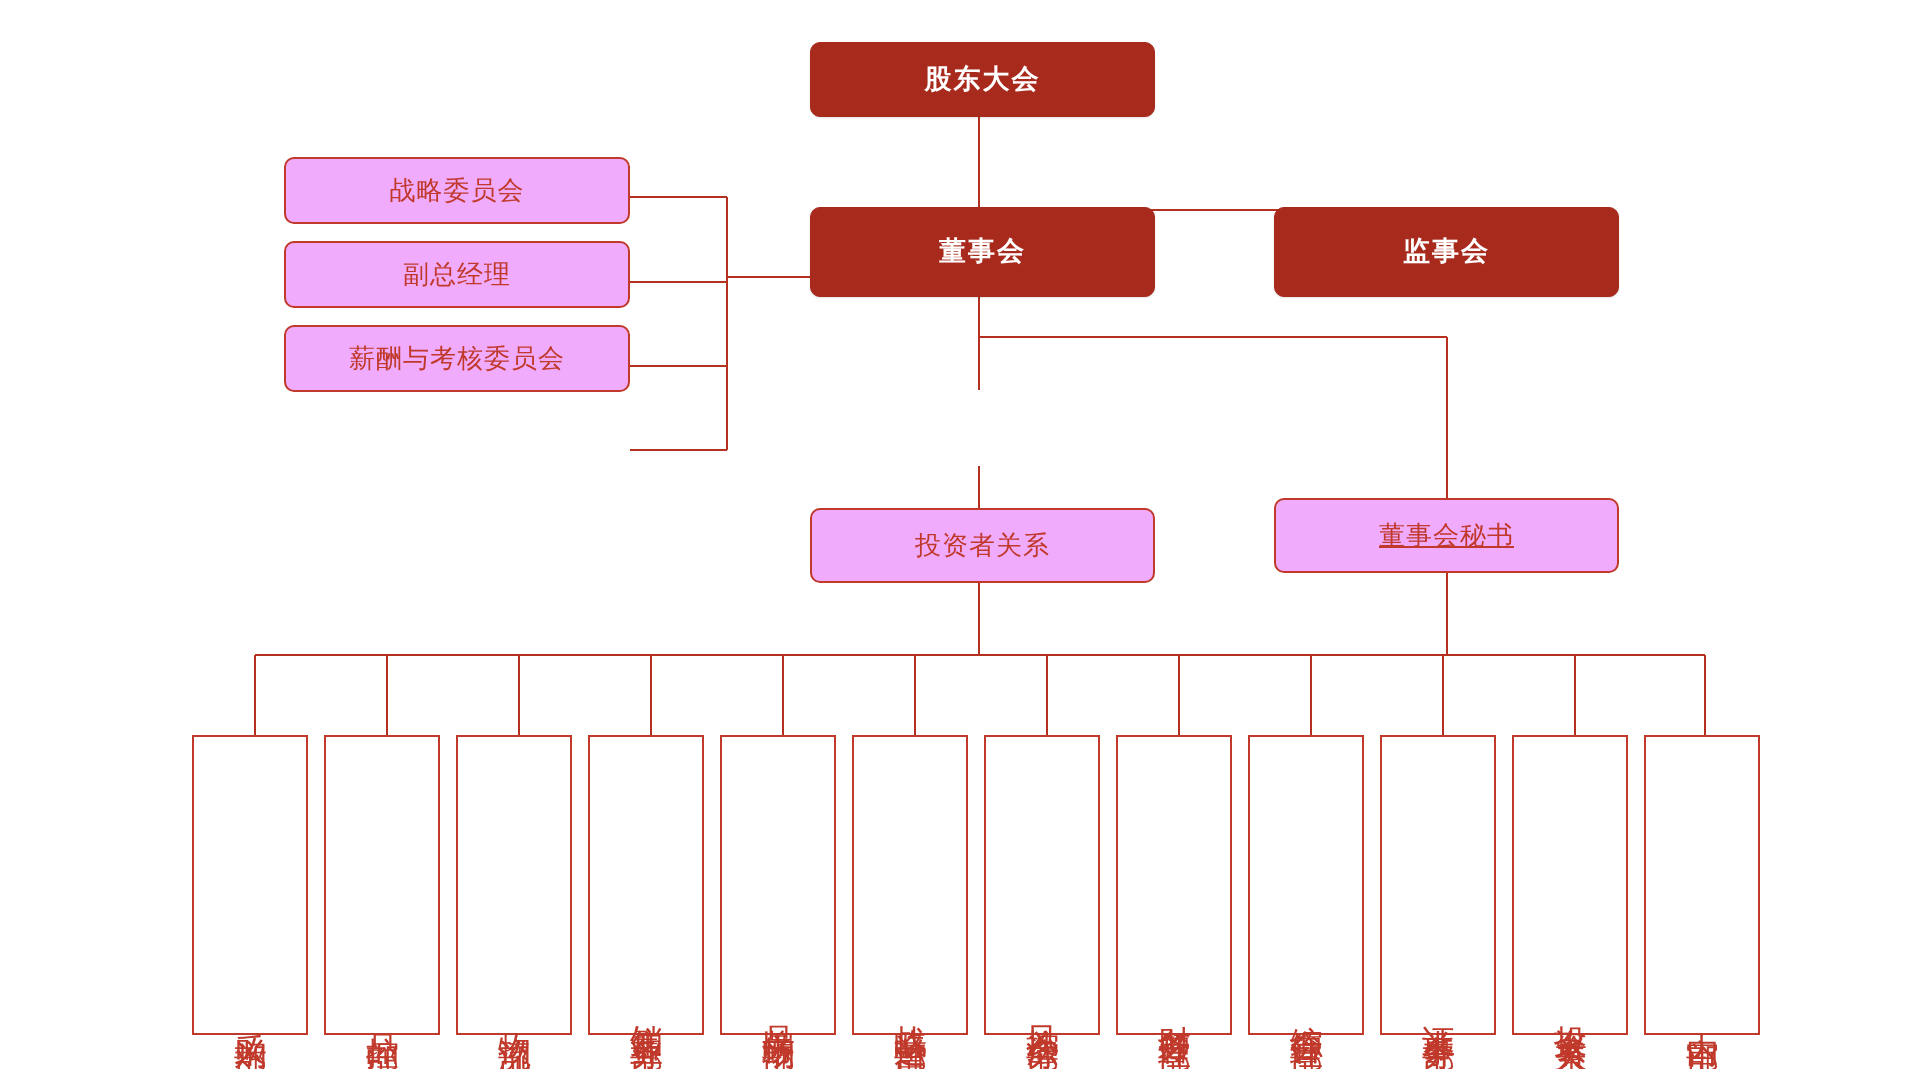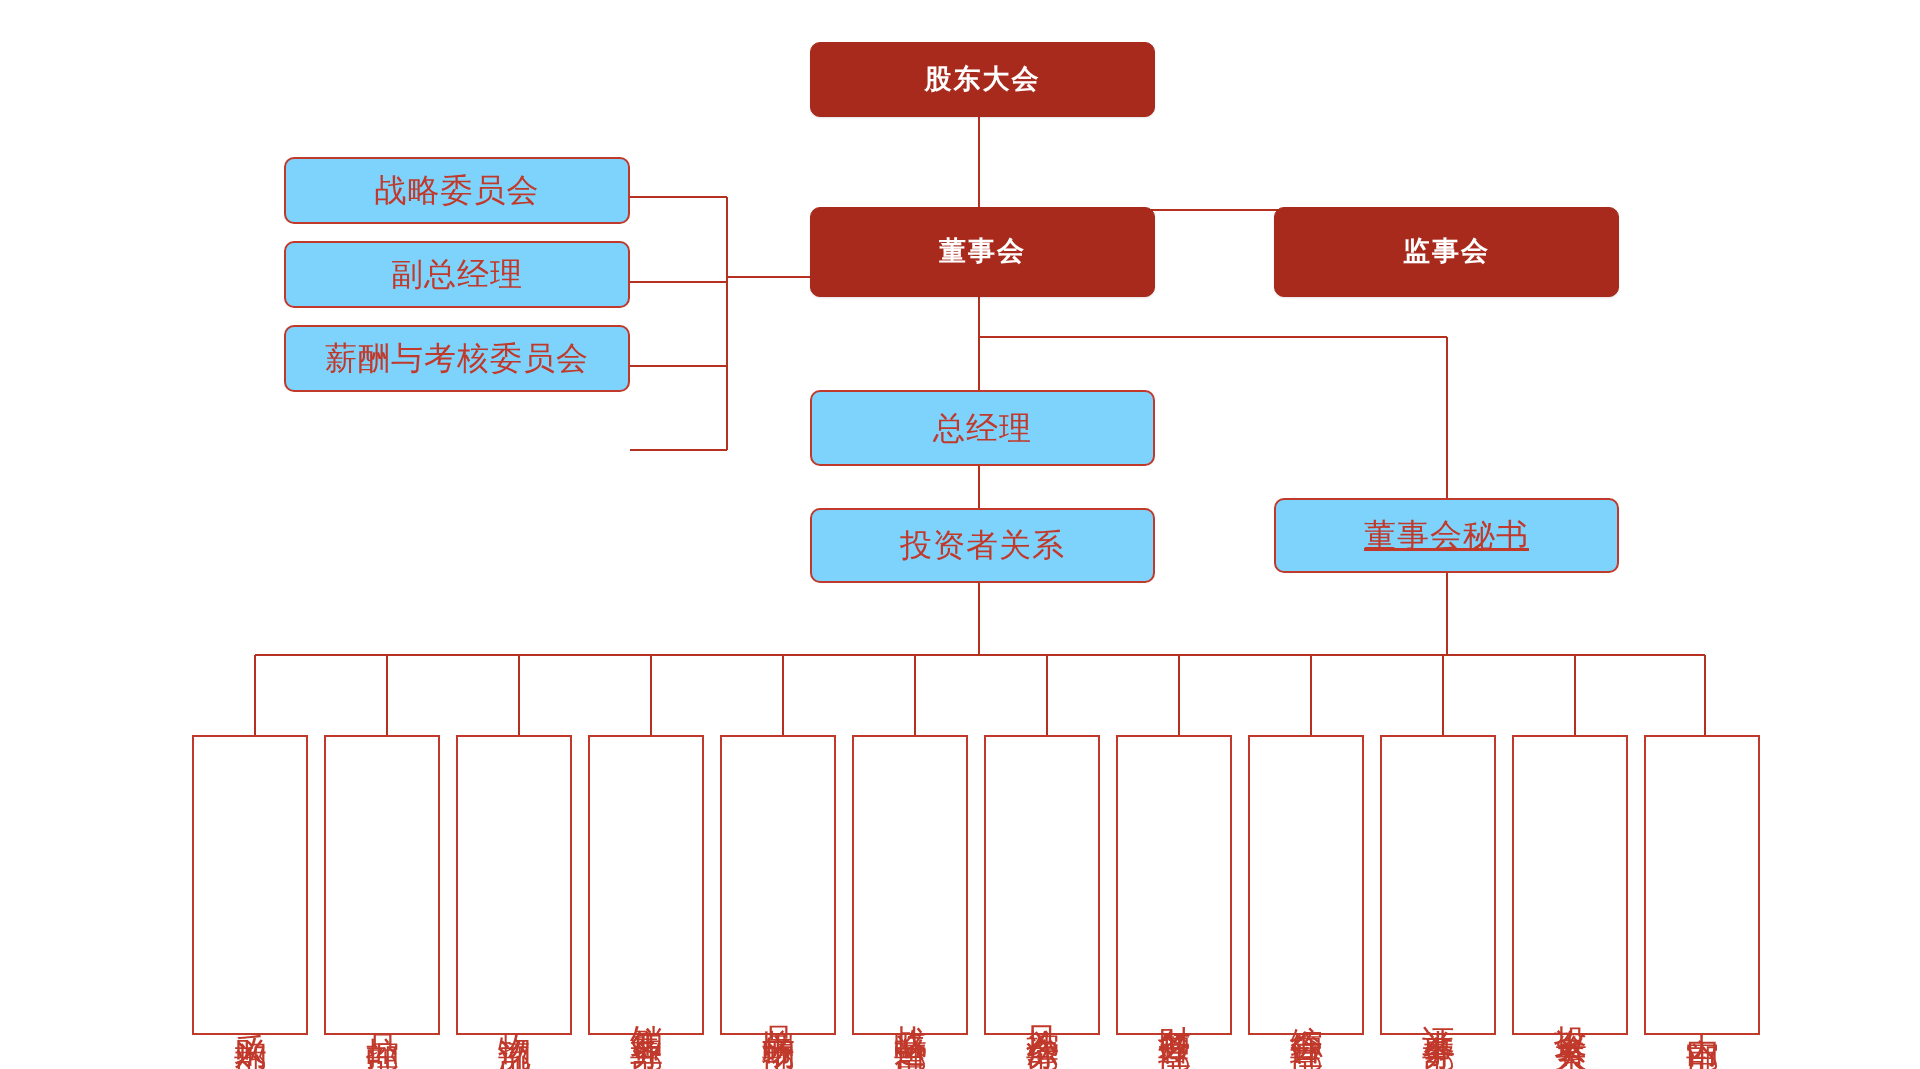--- a/index.html
+++ b/index.html
@@ -35,25 +35,25 @@
     border:1px solid #a82a1c;
     border-radius:10px;
     color:#ffffff;
     font-weight:bold;
     font-size:27px;
     letter-spacing:2px;
     box-shadow:0 1px 2px rgba(0,0,0,.12);
   }
   
   .node.outline{
-    background:#7dd3fc;
+    background:#f0abfc;
     border:2px solid #c0392b;
     border-radius:10px;
     color:#c0392b;
-    font-size:32px;
+    font-size:26px;
     letter-spacing:1px;
   }
   
   .node.dept{
     background:#ffffff;
     border:2px solid #c0392b;
     border-radius:0;
     color:#c0392b;
     font-size:33px;
     letter-spacing:4px;
@@ -140,23 +140,20 @@
 
   <div class="node outline" style="left:284px;top:241px;width:346px;height:67px;">
     <span class="node-label">副总经理</span>
   </div>
 
   <div class="node outline" style="left:284px;top:325px;width:346px;height:67px;">
     <span class="node-label">薪酬与考核委员会</span>
   </div>
 
 
-  <div class="node outline" style="left:810px;top:390px;width:345px;height:76px;">
-    <span class="node-label">总经理</span>
-  </div>
 
   <div class="node outline" style="left:810px;top:508px;width:345px;height:75px;">
     <span class="node-label">投资者关系</span>
   </div>
 
   <div class="node outline" style="left:1274px;top:498px;width:345px;height:75px;text-decoration:underline;">
     <span class="node-label">董事会秘书</span>
   </div>
 
   <div class="node dept" style="left:192px;top:735px;width:116px;height:300px;">

